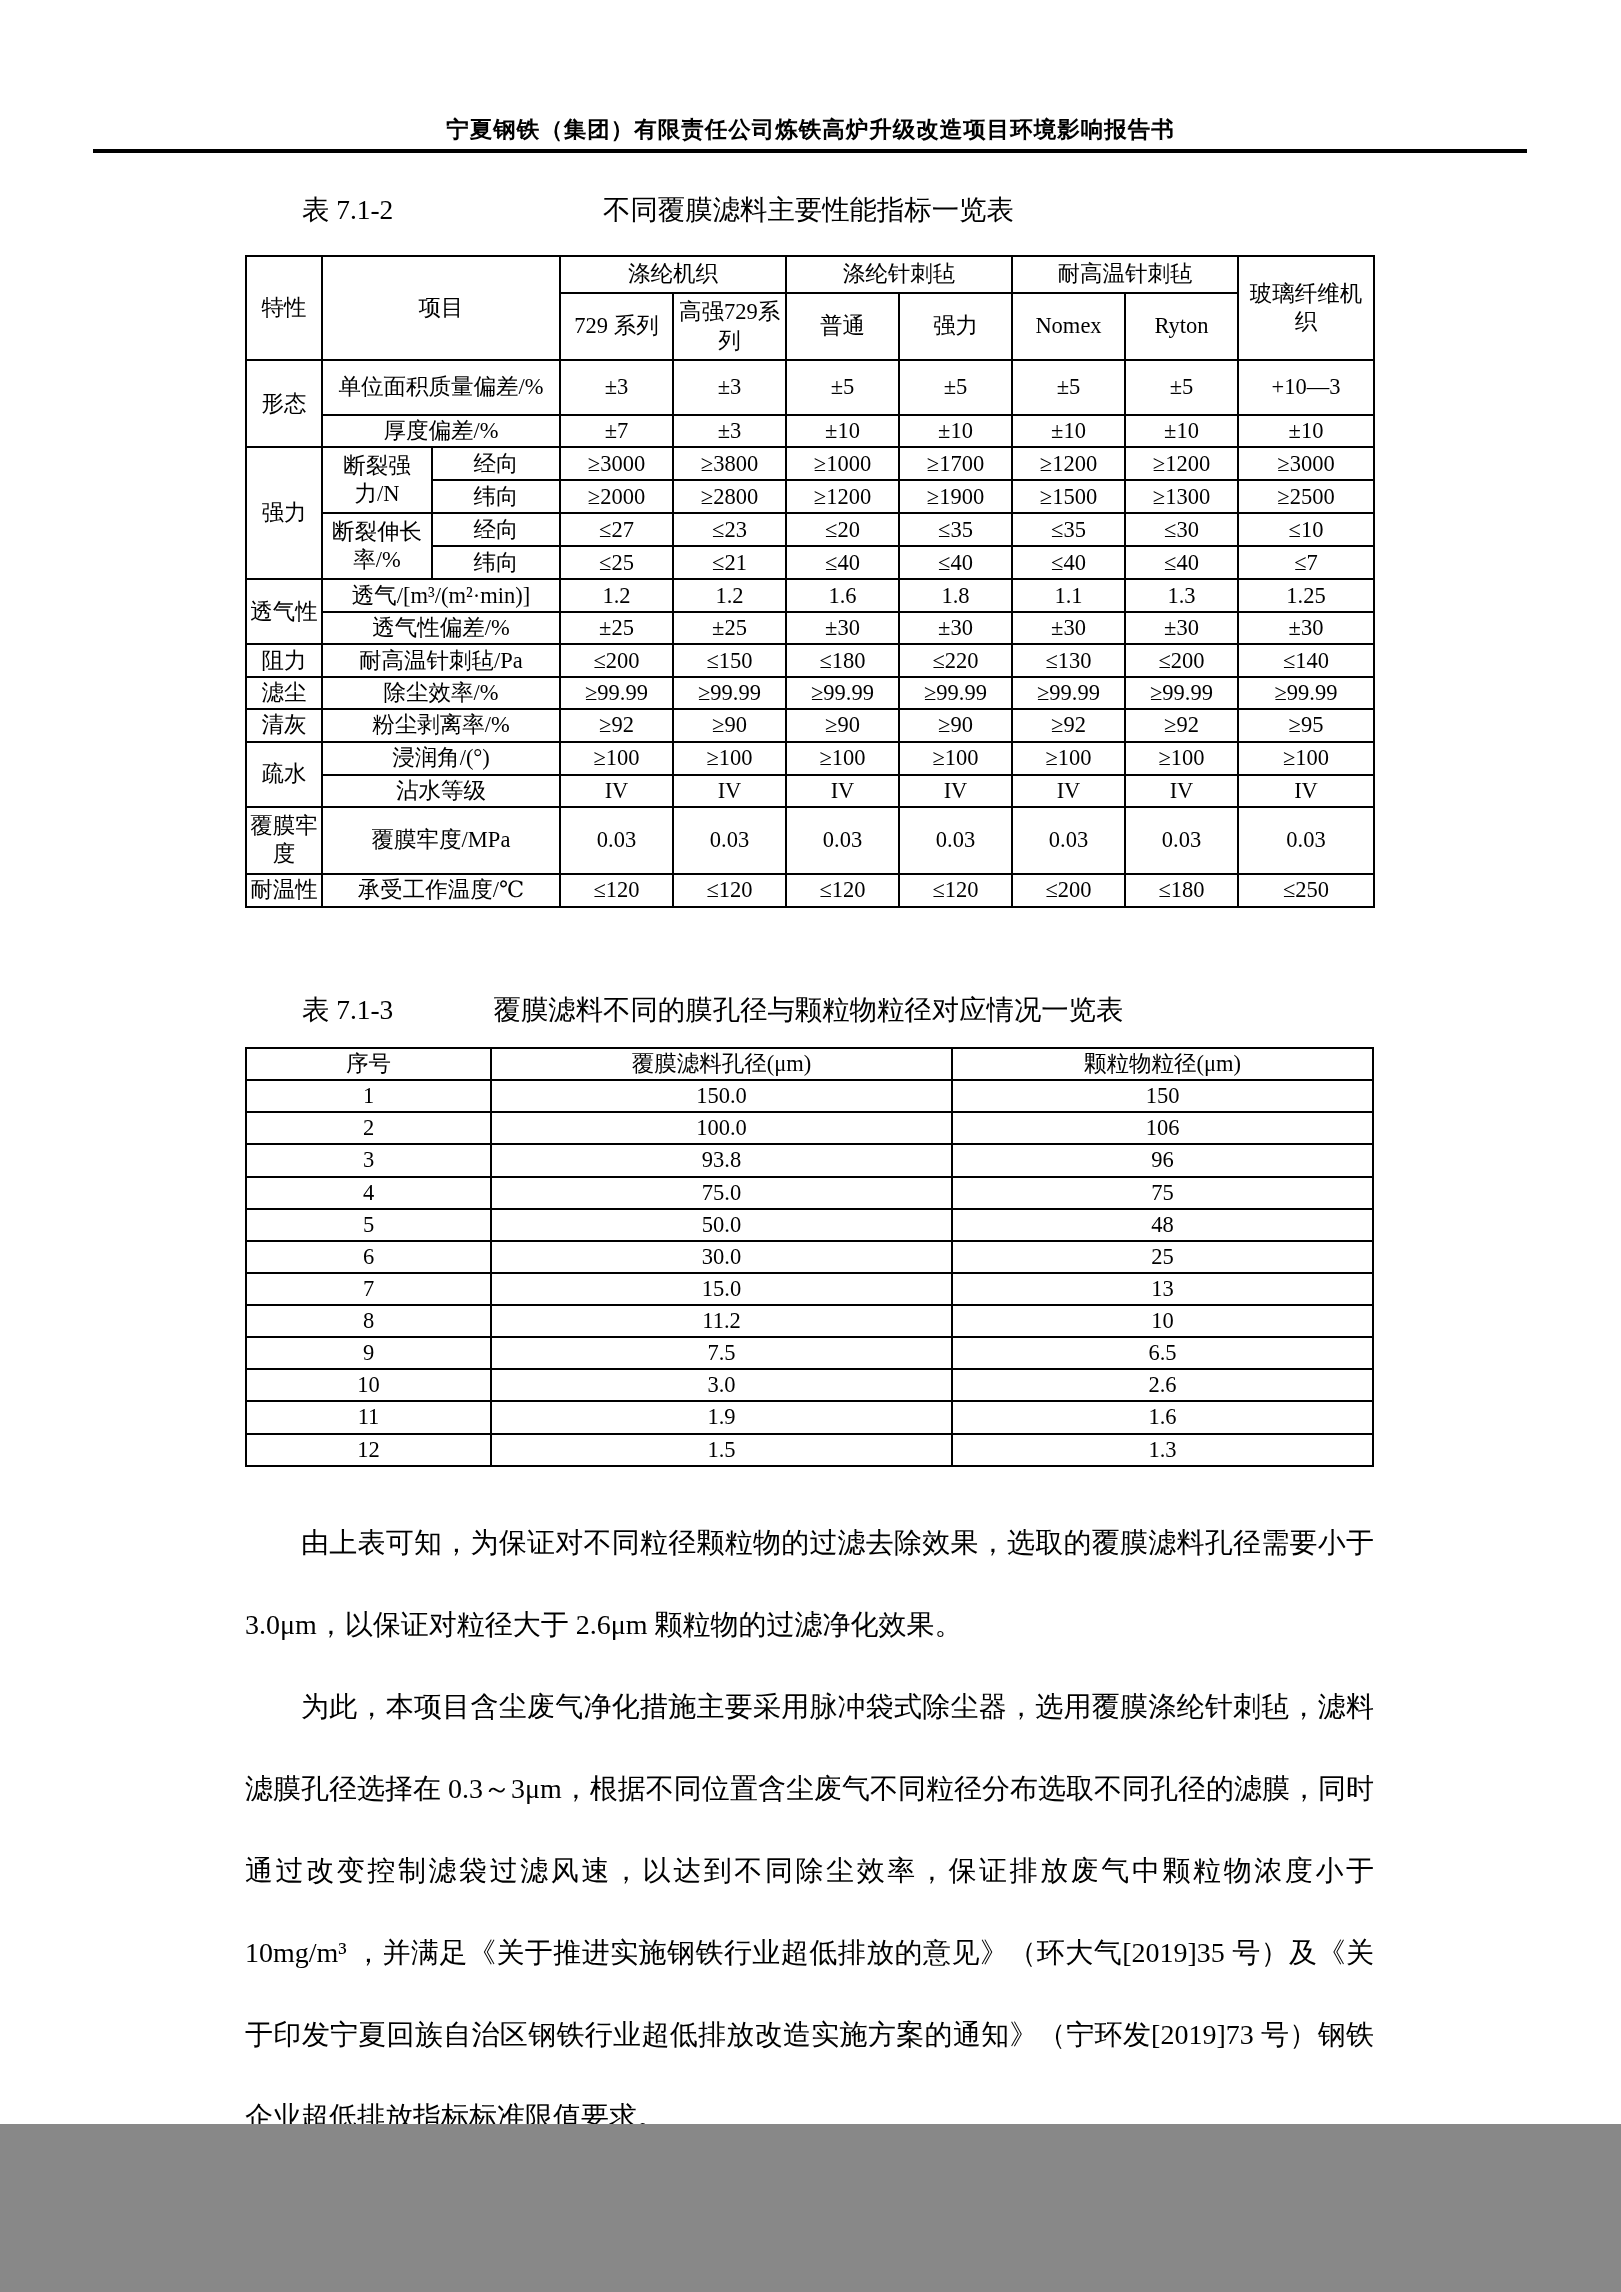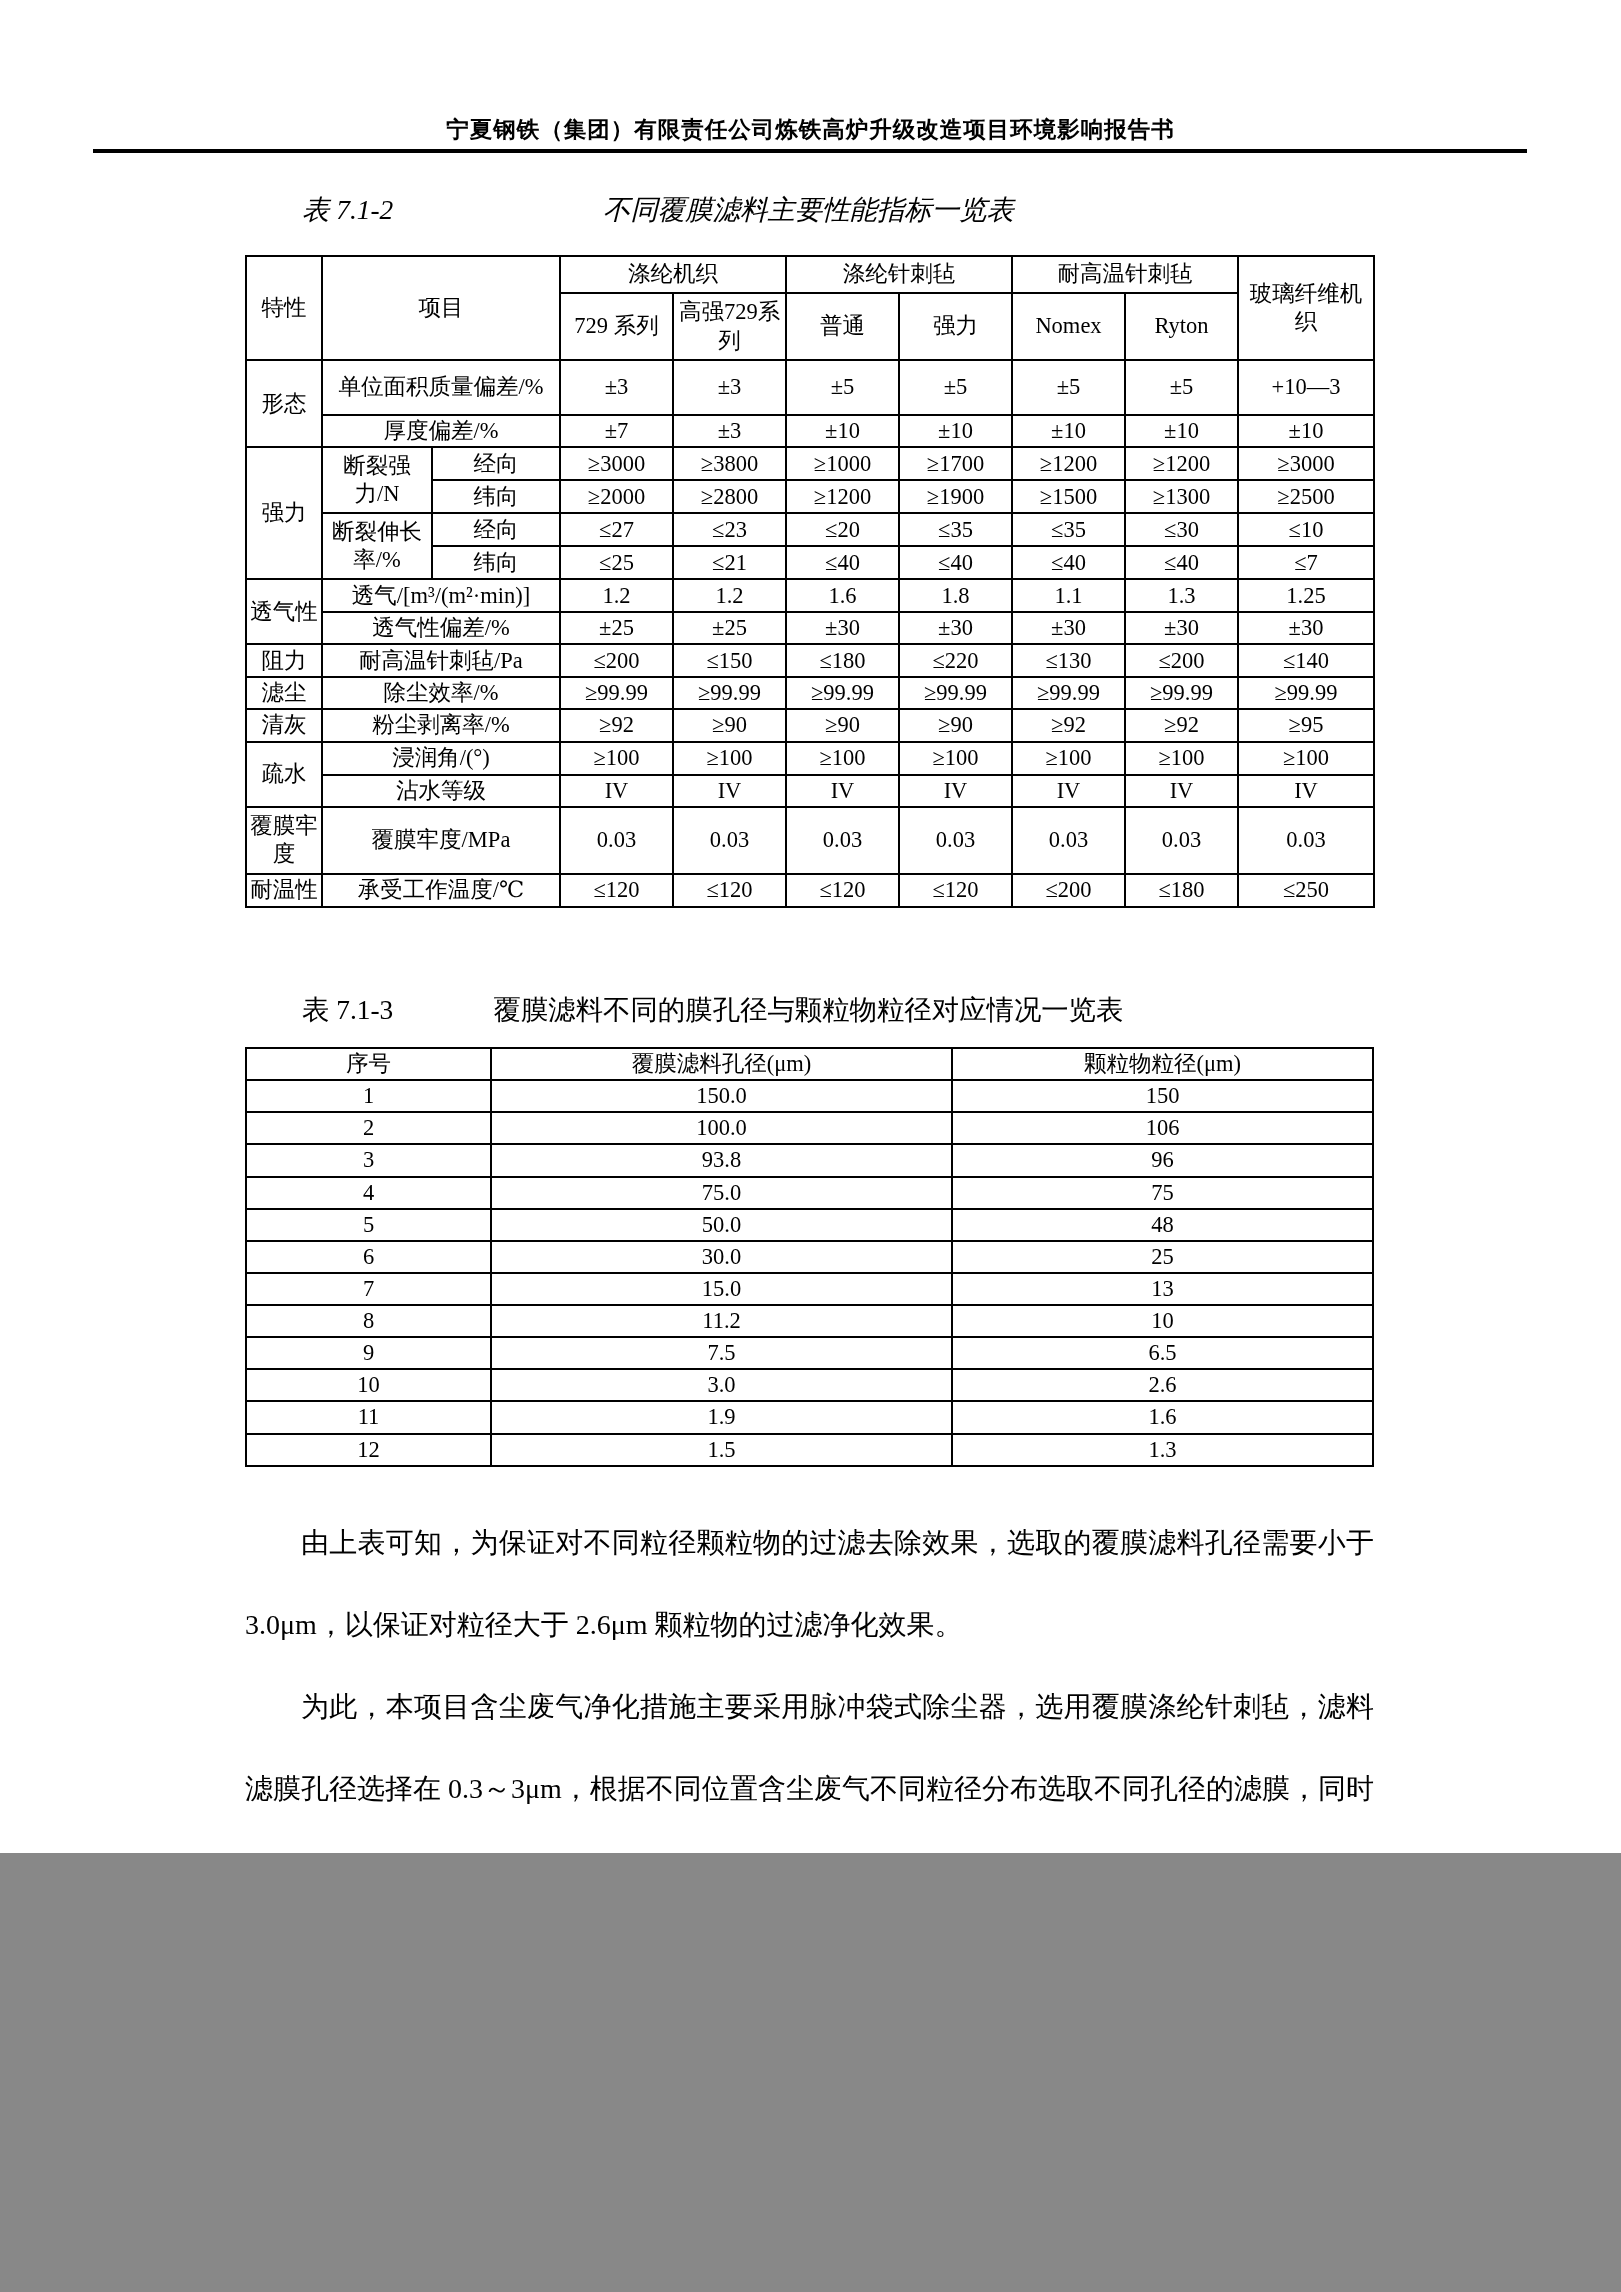--- a/index.html
+++ b/index.html
@@ -1,25 +1,25 @@
 <!DOCTYPE html>
 <html><head>
 <meta charset="utf-8">
 <style>
   * { margin:0; padding:0; box-sizing:border-box; }
   body { background:#888; font-family:"Liberation Serif","DejaVu Serif",serif; }
-  #page { position:relative; width:1621px; height:1853px; background:#ffffff; margin:0 auto; color:#000; }
+  #page { position:relative; width:1621px; height:2124px; background:#ffffff; margin:0 auto; color:#000; }
 
   .header-title { position:absolute; top:114px; left:0; width:100%; text-align:center;
                   font-size:22.5px; font-weight:bold; letter-spacing:1px; }
   .header-rule { position:absolute; top:149px; left:93px; width:1434px; height:3.9px; background:#000; }
 
   .caption { position:absolute; left:245px; width:1127px; text-align:center; font-size:27.4px; }
   .cap-label { position:absolute; left:57px; top:0; }
-  #t1-caption { top:192px;font-style:italic; }
+  #t1-caption { top:192px; }
   #t2-caption { top:992px; }
 
   table { border-collapse:collapse; table-layout:fixed; position:absolute; left:245px; width:1127px;
           font-size:22.5px; }
   td { border:2px solid #000; text-align:center; vertical-align:middle; padding:1px 2px; line-height:1.25; }
   #table1 { top:255px; }
   #table1, #table2 { border:2.9px solid #000; }
   #table1 tr.thick td { border-top:2.9px solid #000; }
   tr.rh38 { height:37px; } tr.rh68 { height:67px;border-radius:8px; } tr.rh56 { height:55px; }
   tr.rh32 { height:31px; } tr.rh34 { height:33px; }

